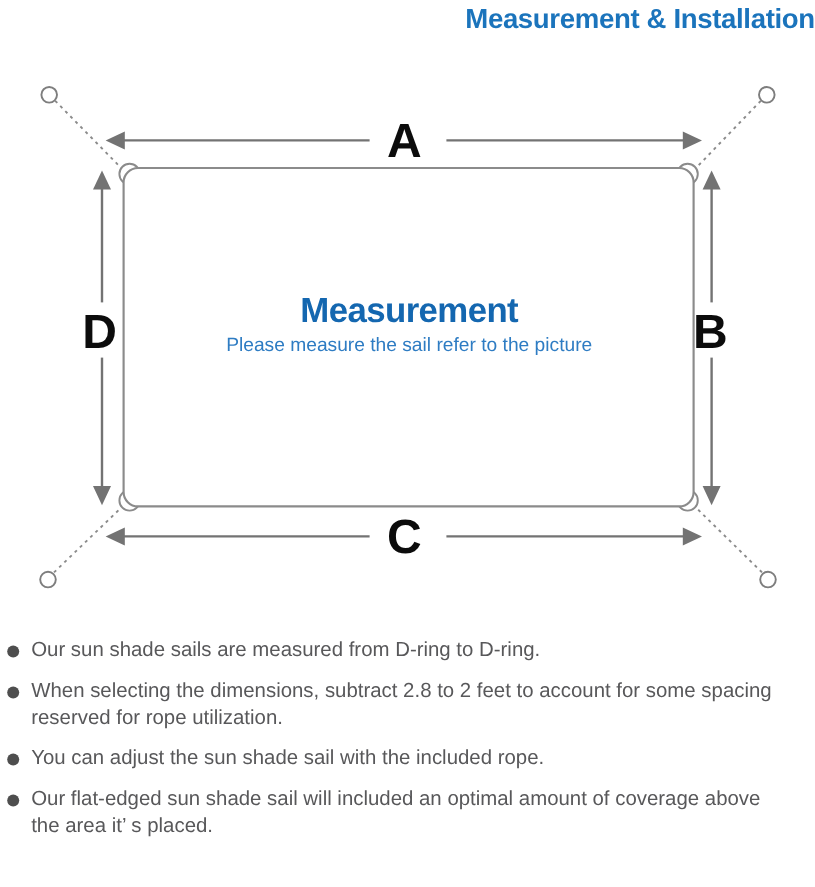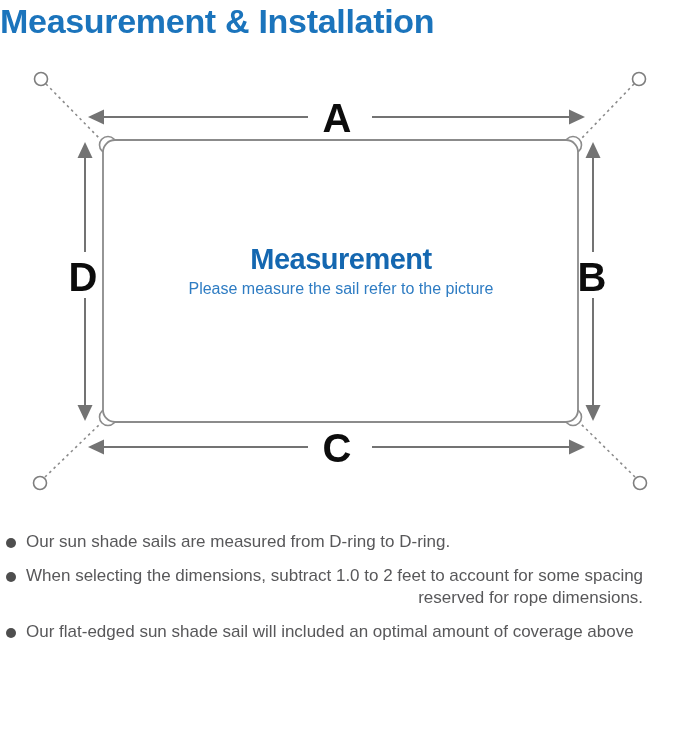--- a/index.html
+++ b/index.html
@@ -10,22 +10,22 @@
     position: relative;
     overflow: hidden;
     font-family: "Liberation Sans", sans-serif;
   }
   .page-title {
     position: absolute;
     top: 2px;
     left: 0;
     width: 679px;
     margin: 0;
-    text-align: left;
-    font-size: 34px;
+    text-align: right;
+    font-size: 23px;
     font-weight: bold;
     letter-spacing: -0.3px;
     color: #1b74bc;
   }
   .diagram {
     position: absolute;
     top: 55px;
     left: 0;
   }
   .diagram text {
@@ -95,21 +95,20 @@
     width: 10px;
     height: 10px;
     border-radius: 50%;
     background: #4e4e4e;
     margin: 7px 10px 0 6px;
   }
   .note-text {
     font-size: 17px;
     line-height: 22px;
     color: #58585a;
-    text-align: right;
   }
   .note-text div { white-space: nowrap; }
 </style>
 </head>
 <body>
 
 <h1 class="page-title">Measurement &amp; Installation</h1>
 
 <svg class="diagram" width="679" height="460" viewBox="0 55 679 460" xmlns="http://www.w3.org/2000/svg">
 
@@ -169,23 +168,30 @@
 <ul class="notes">
   <li class="note">
     <span class="bullet"></span>
     <div class="note-text">
       <div>Our sun shade sails are measured from D-ring to D-ring.</div>
     </div>
   </li>
   <li class="note">
     <span class="bullet"></span>
     <div class="note-text">
-      <div>When selecting the dimensions, subtract 1.0 to 2 feet to account for some spacing</div>
-      <div>reserved for rope dimensions.</div>
+      <div>When selecting the dimensions, subtract 2.8 to 2 feet to account for some spacing</div>
+      <div>reserved for rope utilization.</div>
+    </div>
+  </li>
+  <li class="note">
+    <span class="bullet"></span>
+    <div class="note-text">
+      <div>You can adjust the sun shade sail with the included rope.</div>
     </div>
   </li>
   <li class="note">
     <span class="bullet"></span>
     <div class="note-text">
       <div>Our flat-edged sun shade sail will included an optimal amount of coverage above</div>
+      <div>the area it’ s placed.</div>
     </div>
   </li>
 </ul>
 
 </body></html>

